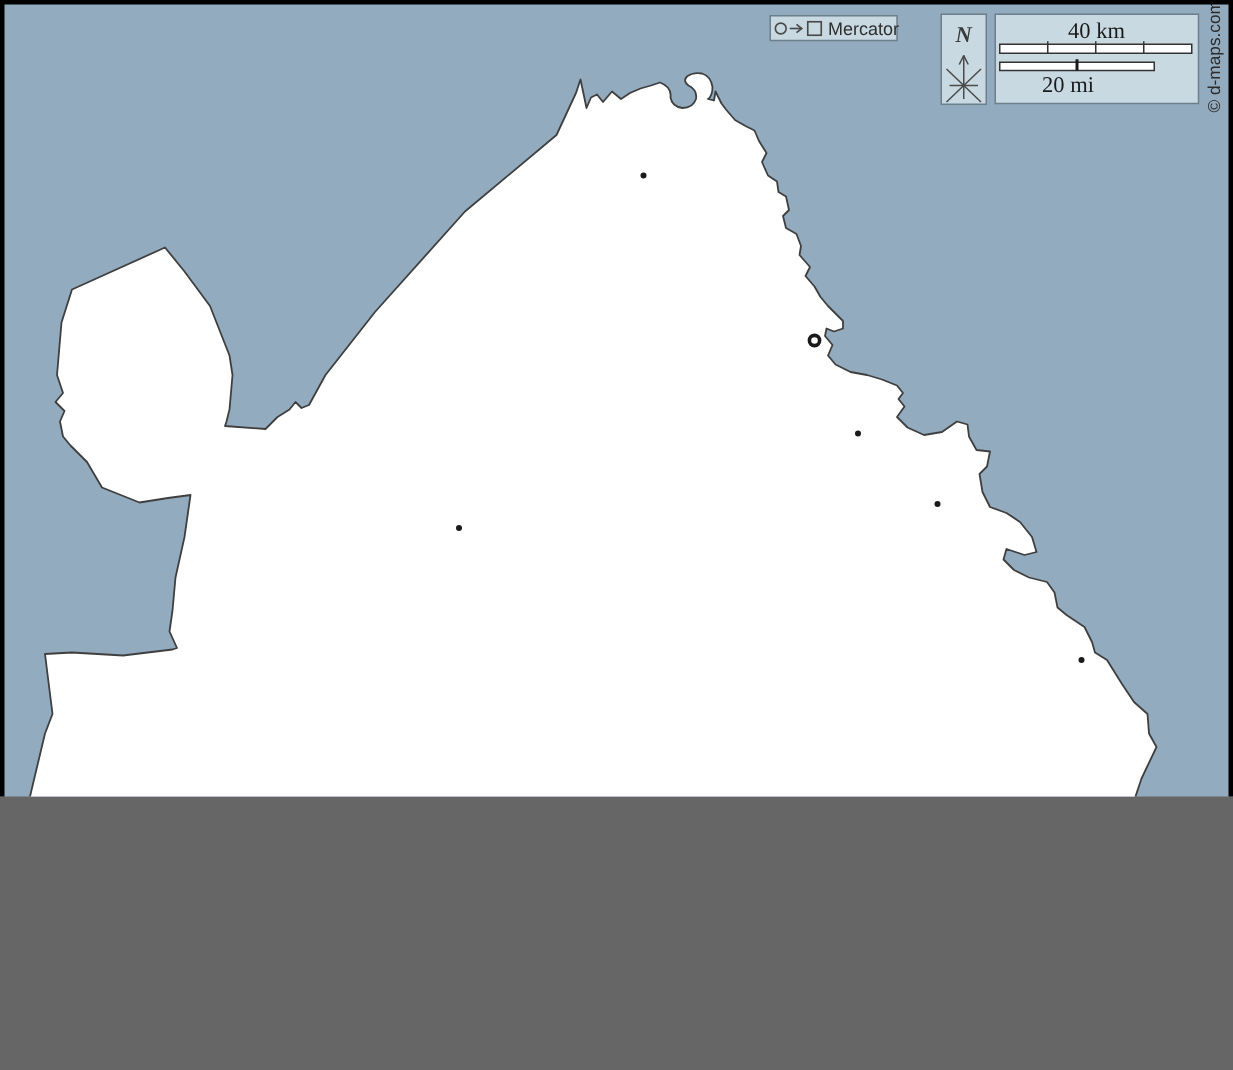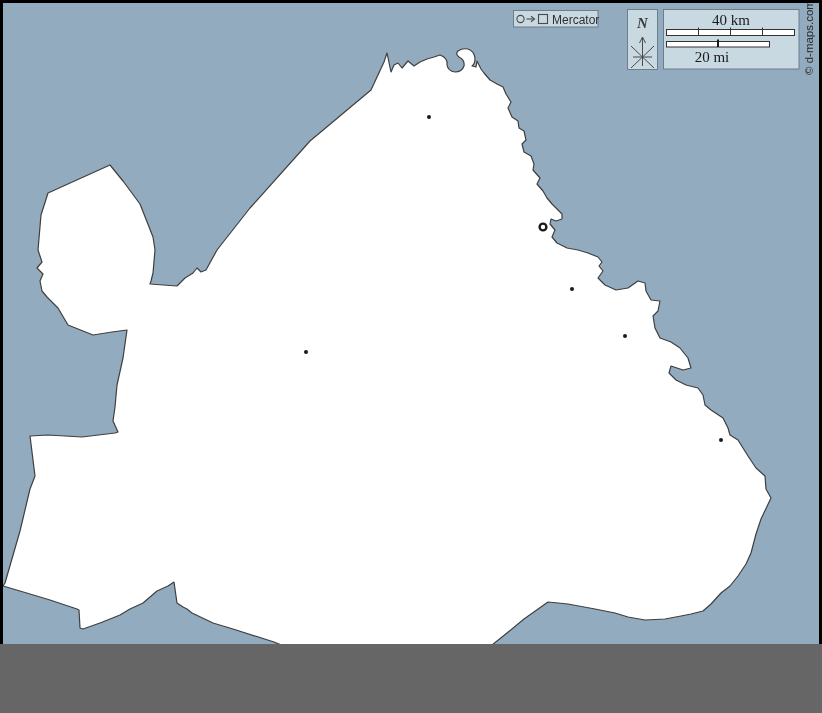--- a/index.html
+++ b/index.html
@@ -1,18 +1,18 @@
 <!DOCTYPE html>
 <html><head>
 <meta charset="utf-8">
 <style>
   html,body{margin:0;padding:0;background:#666;}
   .stage{
     position:relative;
-    width:822px;height:644px;
+    width:822px;height:531px;
     font-family:"Liberation Sans",sans-serif;
     user-select:none;
   }
   .stage svg{display:block;}
   text{ -webkit-user-select:none; }
   .serif{ font-family:"Liberation Serif",serif; }
   .sans{ font-family:"Liberation Sans",sans-serif; }
 </style>
 </head>
 <body>

